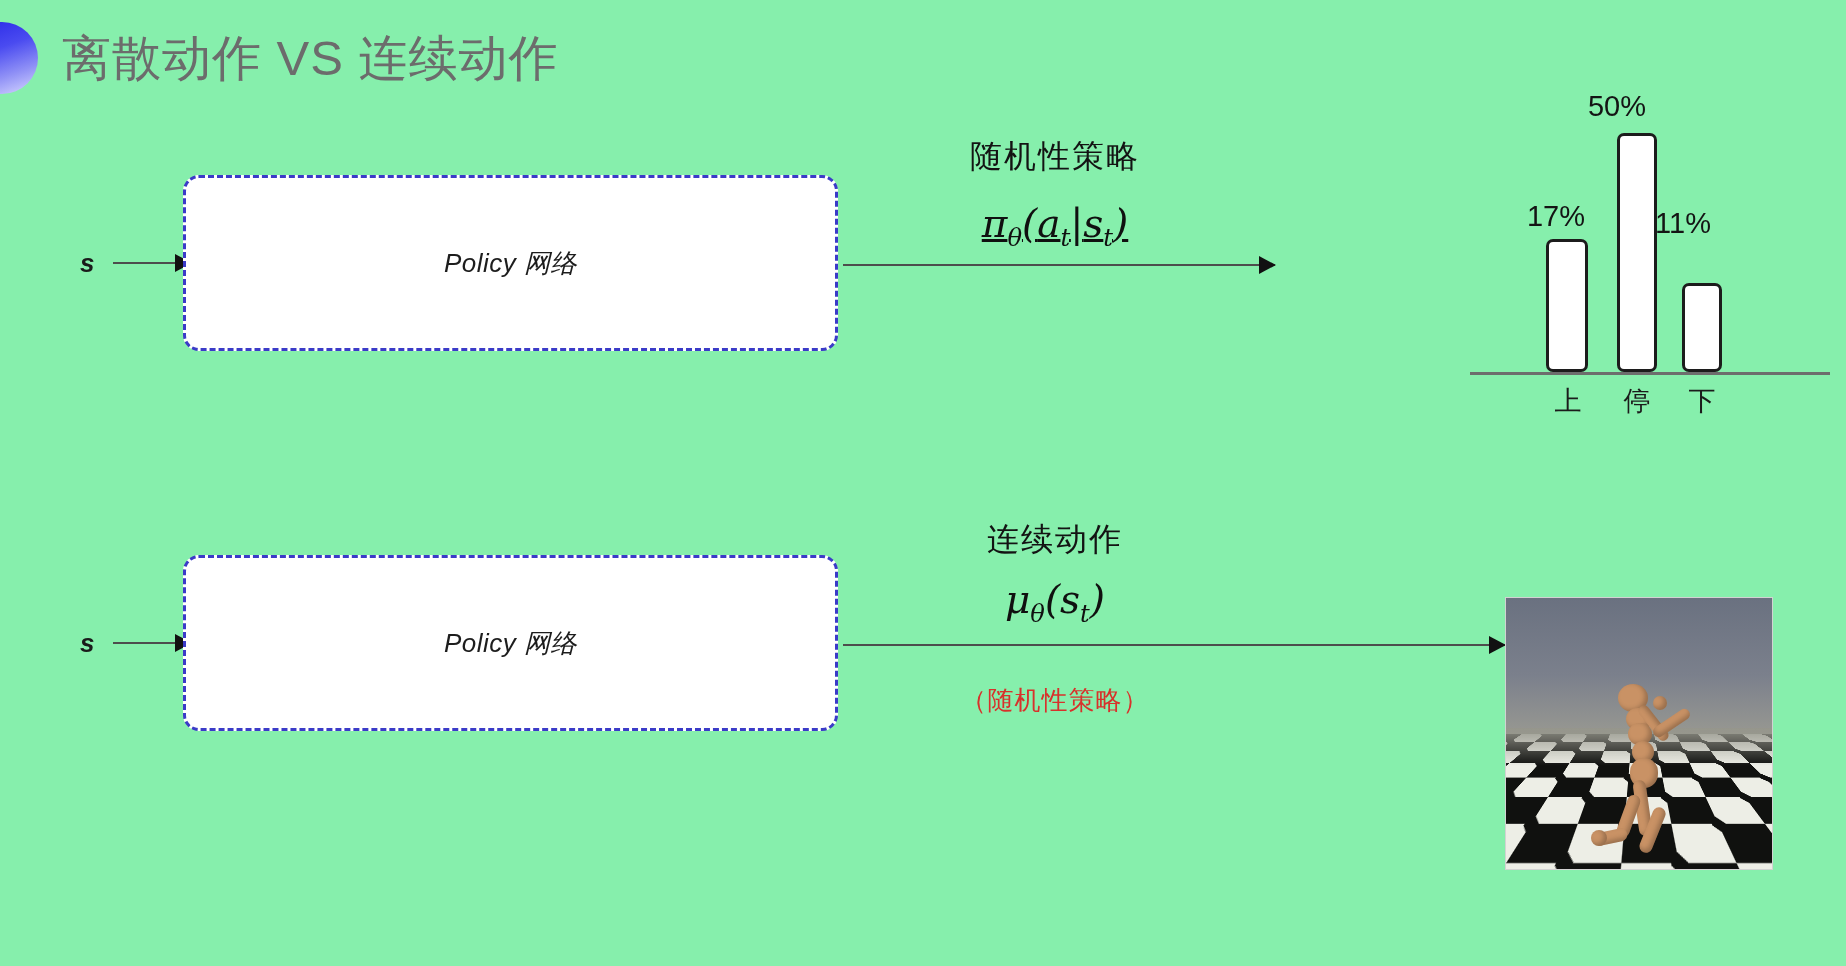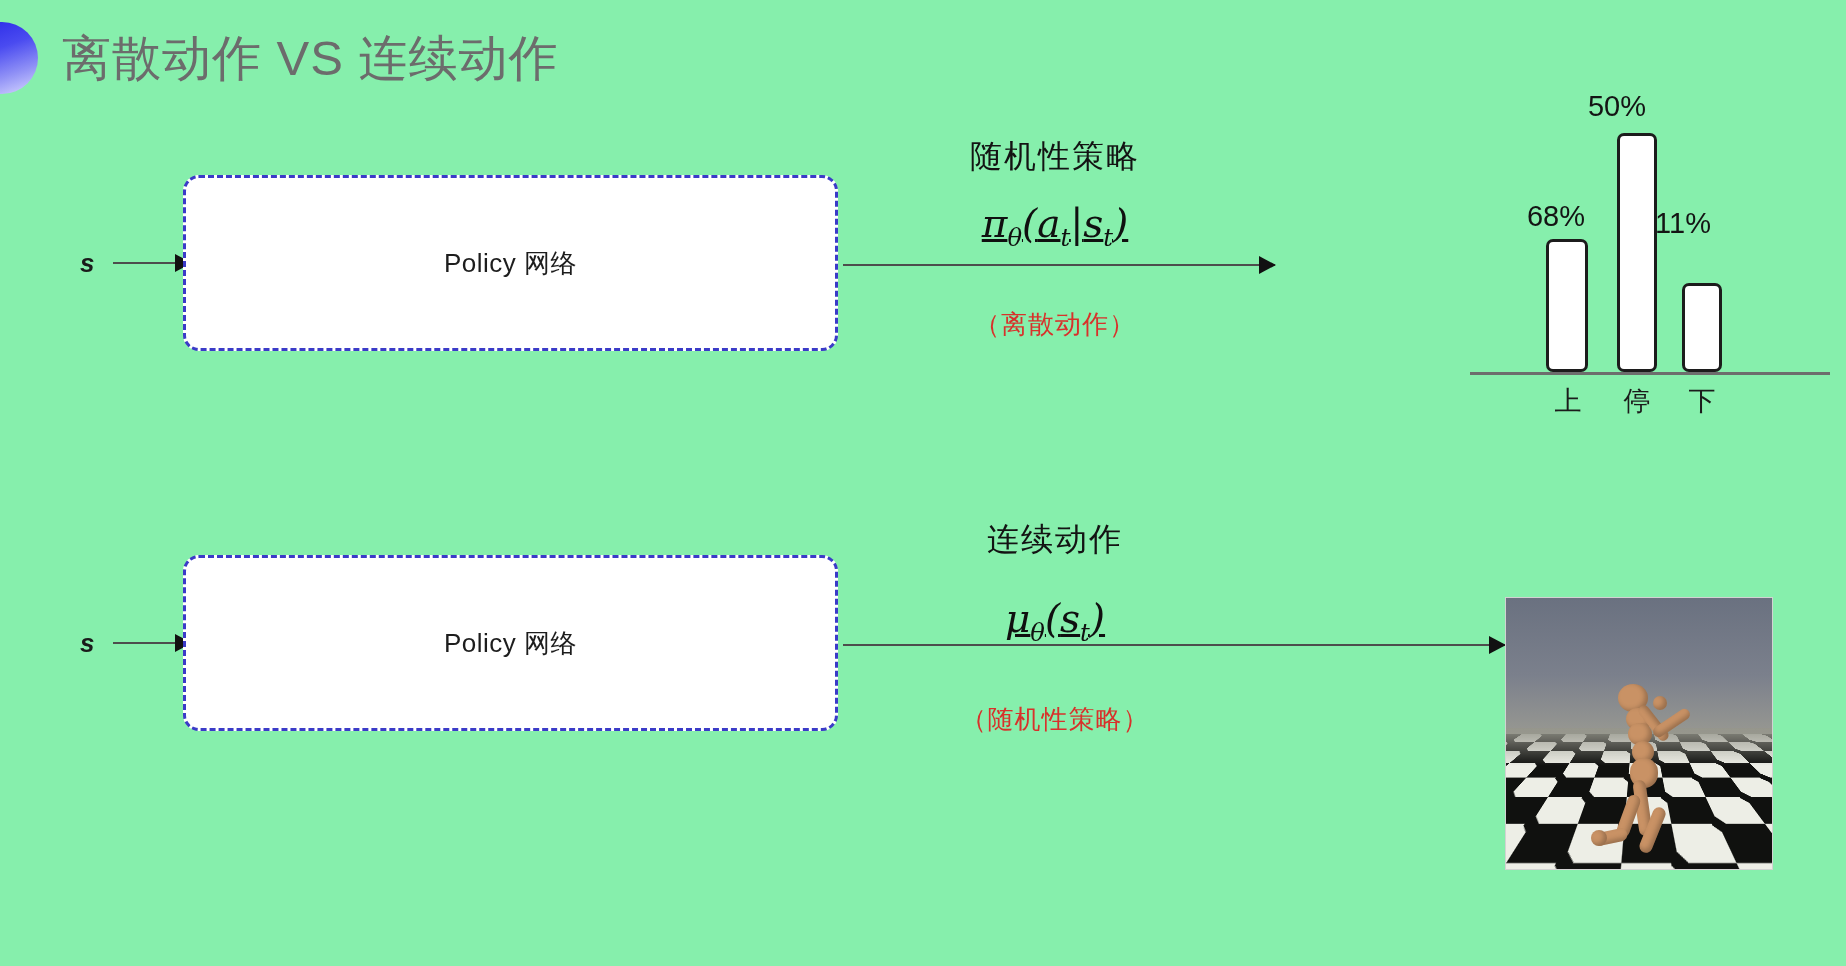--- a/index.html
+++ b/index.html
@@ -47,20 +47,21 @@
     font-weight: 700;
     color: #1a1a1a;
     font-style: italic;
   }
   .policy-box {
     position: absolute;
     border: 3px dashed #3b3bc8;
     border-radius: 16px;
     background: #ffffff;
     box-sizing: border-box;
+    font-style: italic;
   }
   .policy-box-label {
     position: absolute;
     left: 0;
     right: 0;
     top: 50%;
     transform: translateY(-50%);
     text-align: center;
     font-size: 26px;
     color: #1d1d1d;
@@ -213,26 +214,25 @@
     <div class="policy-box-label">Policy 网络</div>
   </div>
 
   <div class="arrow" style="left:843px; top:264px; width:432px;"></div>
 
   <div class="mid-col" style="left:890px; top:135px;">
     <div class="mid-heading">随机性策略</div>
     <div class="mid-formula" style="margin-top:22px;text-decoration:underline;">
       <span>π</span><sub>θ</sub><span>(</span><span>a</span><sub>t</sub><span>|</span><span>s</span><sub>t</sub><span>)</span>
     </div>
-    <div class="mid-note" style="margin-top:55px;">（离散动作）</div>
   </div>
 
   <div id="bar-chart">
 
-    <div class="bar-value" style="left:46px; top:105px; width:80px;">68%</div>
+    <div class="bar-value" style="left:46px; top:105px; width:80px;">17%</div>
     <div class="bar" style="left:76px; top:144px; width:42px; height:133px;"></div>
     <div class="bar-cat" style="left:58px; top:288px; width:80px;">上</div>
 
     <div class="bar-value" style="left:107px; top:-5px; width:80px;">50%</div>
     <div class="bar" style="left:147px; top:38px; width:40px; height:239px;"></div>
     <div class="bar-cat" style="left:127px; top:288px; width:80px;">停</div>
 
     <div class="bar-value" style="left:173px; top:112px; width:80px;">11%</div>
     <div class="bar" style="left:212px; top:188px; width:40px; height:89px;"></div>
     <div class="bar-cat" style="left:192px; top:288px; width:80px;">下</div>
@@ -244,21 +244,21 @@
   <div class="arrow" style="left:113px; top:642px; width:78px;"></div>
 
   <div class="policy-box" style="left:183px; top:555px; width:655px; height:176px;">
     <div class="policy-box-label">Policy 网络</div>
   </div>
 
   <div class="arrow" style="left:843px; top:644px; width:662px;"></div>
 
   <div class="mid-col" style="left:890px; top:518px;">
     <div class="mid-heading">连续动作</div>
-    <div class="mid-formula" style="margin-top:34px;text-decoration:underline;">
+    <div class="mid-formula" style="margin-top:15px;">
       <span>μ</span><sub>θ</sub><span>(</span><span>s</span><sub>t</sub><span>)</span>
     </div>
     <div class="mid-note" style="margin-top:55px;">（随机性策略）</div>
   </div>
 
   <div id="humanoid">
     <div class="sky"></div>
     <div class="floor"></div>
     <div class="floor-haze"></div>
 

